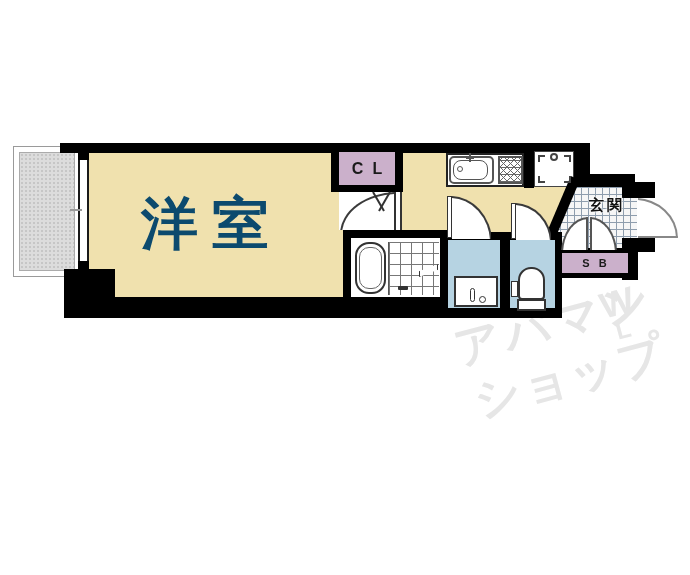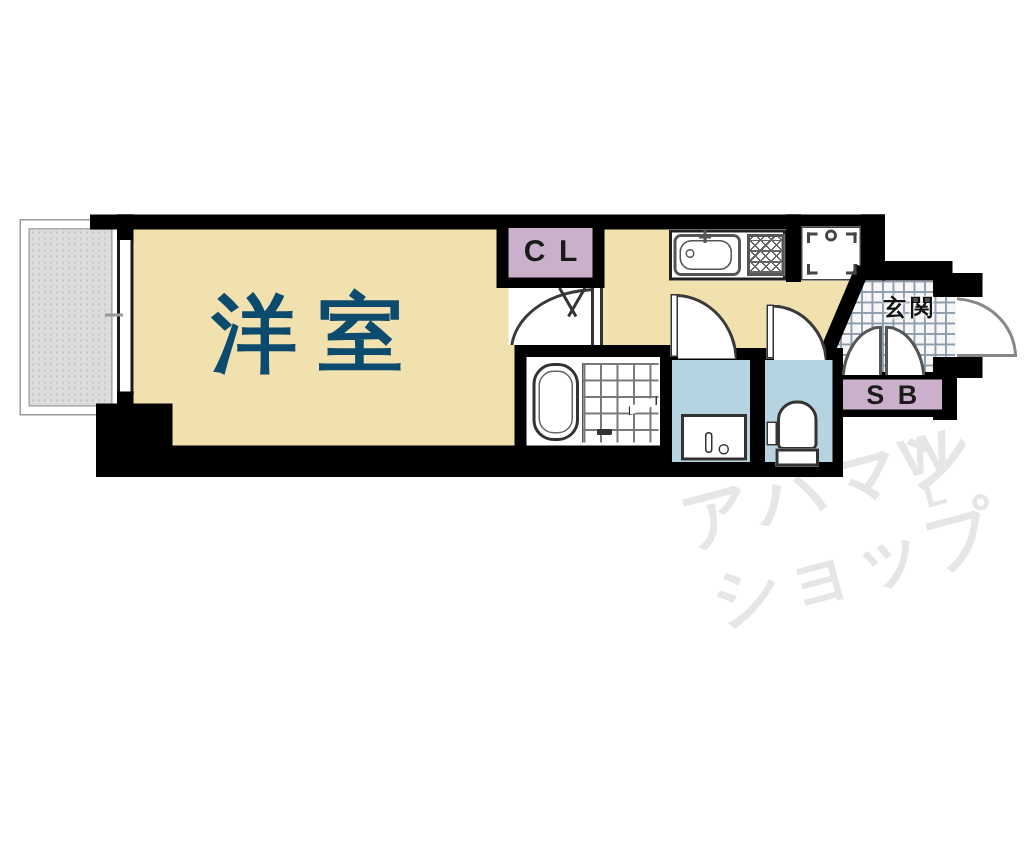--- a/index.html
+++ b/index.html
@@ -44,21 +44,21 @@
   
   #room-label{left:80px;top:152px;width:250px;height:142px;display:flex;flex-direction:column;
     align-items:center;justify-content:center;z-index:5;color:#0c4a6e;text-align:center;text-decoration:underline;}
   #room-name{font-size:57px;font-weight:600;letter-spacing:14px;margin-right:-14px;line-height:62px;}
   #room-size{font-size:53px;font-weight:600;letter-spacing:9px;margin-right:-9px;line-height:60px;}
 
   
   #cl-block{left:331px;top:146px;width:72px;height:46px;background:var(--c-wall,#000);z-index:4;}
   #cl-fill{left:8px;top:6px;width:56px;height:33px;background:var(--c-closet,#CBB0CB);
     display:flex;align-items:center;justify-content:center;
-    font-size:20px;font-weight:600;color:#1a1a1a;letter-spacing:9px;text-indent:9px;}
+    font-size:16px;font-weight:600;color:#1a1a1a;letter-spacing:9px;text-indent:9px;}
   #cl-doorway{left:339px;top:192px;width:57px;height:38px;background:#fff;z-index:5;}
   #cl-door-arc{left:340px;top:192px;width:54px;height:38px;}
   #cl-door-arc .arc{left:0;top:0;width:58px;height:42px;border-radius:100% 0 0 0;}
   #cl-jamb{left:394px;top:192px;width:8px;height:38px;background:#fff;
     border-left:2px solid #333;border-right:2px solid #333;z-index:5;}
   .vline{width:2px;height:22px;background:#333;z-index:7;}
   #cl-fold-a{left:372px;top:192px;transform:rotate(-30deg);transform-origin:top center;}
   #cl-fold-b{left:389px;top:192px;transform:rotate(30deg);transform-origin:top center;}
 
   
@@ -95,21 +95,21 @@
     clip-path:polygon(27% 0,100% 0,100% 100%,0 100%,0 72%);}
   #genkan-label{left:580px;top:196px;width:54px;height:18px;z-index:5;color:#111;font-size:15px;
     font-weight:700;letter-spacing:3px;text-align:center;
     text-shadow:0 0 2px #fff,0 0 2px #fff,0 0 3px #fff;}
   #sb-doors{left:561px;top:217px;width:56px;height:33px;}
   #sb-petal-left{left:0;top:0;width:27px;height:37px;border:2px solid #555;border-radius:100% 0 0 0;background:#fff;}
   #sb-petal-right{left:29px;top:0;width:27px;height:37px;border:2px solid #555;border-radius:0 100% 0 0;background:#fff;}
   #sb-block{left:556px;top:248px;width:77px;height:30px;background:var(--c-wall,#000);z-index:4;}
   #sb-fill{left:5px;top:5px;width:67px;height:20px;background:var(--c-closet,#CBB0CB);
     display:flex;align-items:center;justify-content:center;
-    font-size:18px;font-weight:600;color:#1a1a1a;letter-spacing:9px;text-indent:9px;}
+    font-size:11px;font-weight:600;color:#1a1a1a;letter-spacing:9px;text-indent:9px;}
   #jamb-top-block{left:622px;top:182px;width:33px;height:16px;}
   #jamb-bottom-block{left:622px;top:238px;width:33px;height:14px;}
   #right-wall-lower{left:622px;top:252px;width:16px;height:28px;}
   #front-door-arc{left:638px;top:198px;width:40px;height:42px;}
   #front-door-arc .arc{left:-3px;top:0;width:43px;height:40px;border-radius:0 100% 0 0;border-color:#888;}
 
   
   #bathroom-block{left:343px;top:230px;width:105px;height:72px;background:var(--c-wall,#000);z-index:4;}
   #bathroom-floor{left:351px;top:238px;width:89px;height:59px;background:#fff;z-index:5;}
   #bathtub{left:355px;top:242px;width:31px;height:52px;border:2px solid #333;border-radius:14px;background:#fff;z-index:6;}

